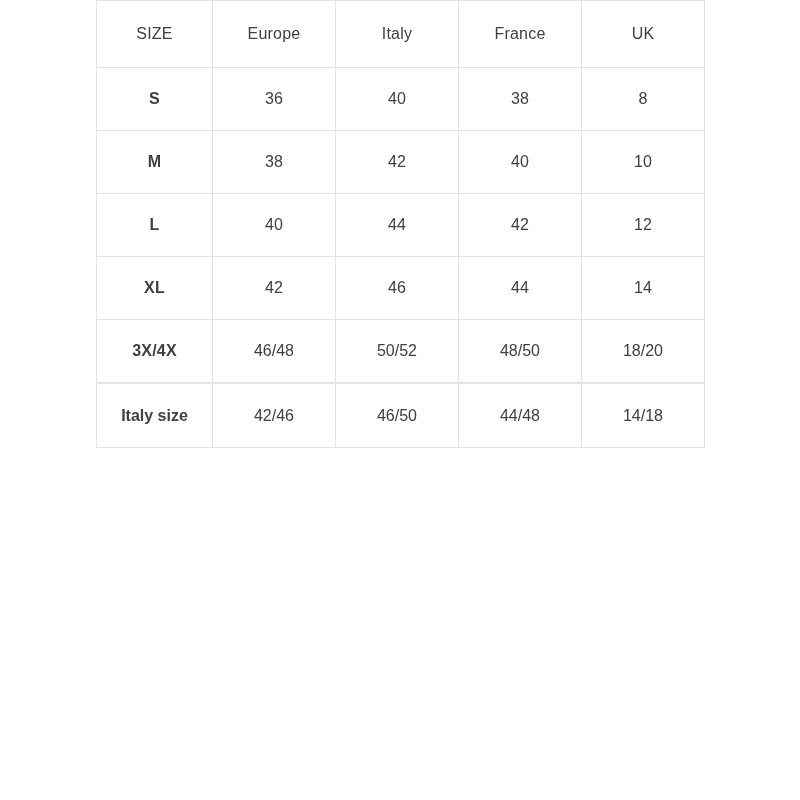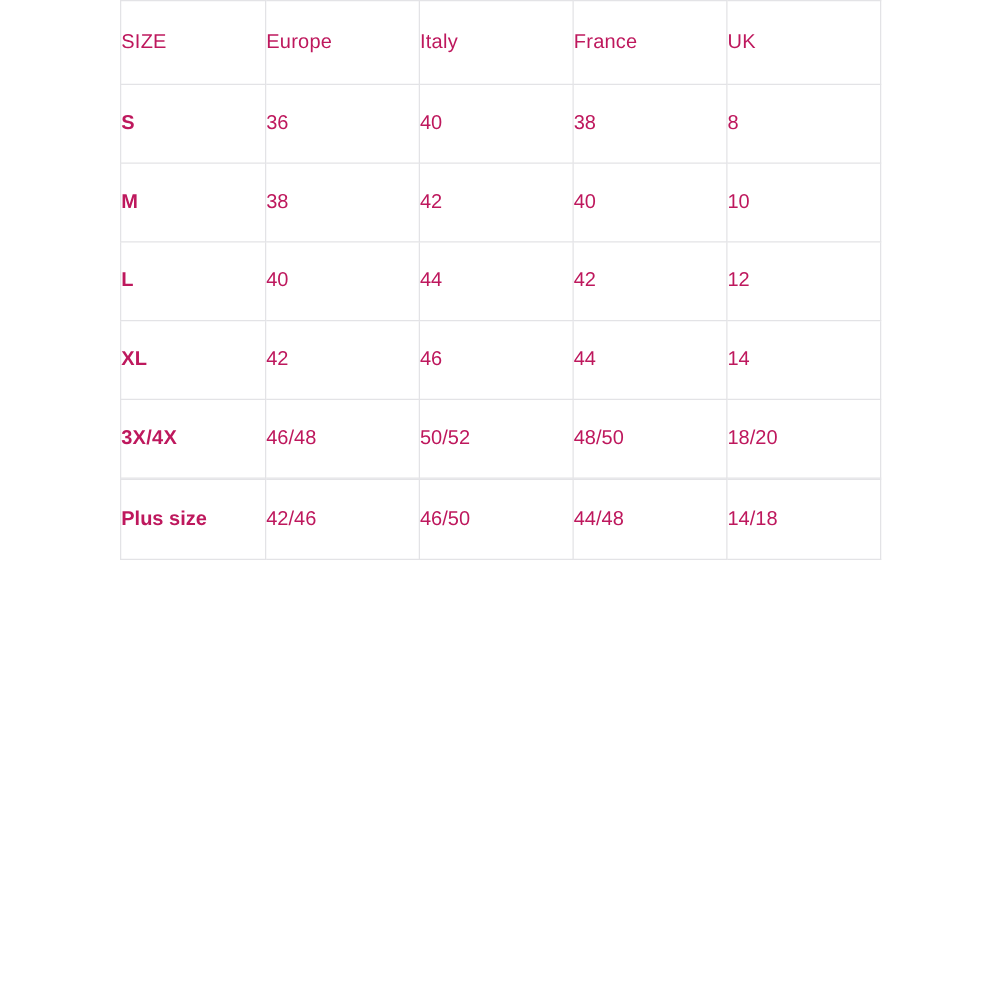--- a/index.html
+++ b/index.html
@@ -23,25 +23,25 @@
   }
   table.size-table {
     border-collapse: collapse;
     table-layout: fixed;
     width: 608px;
     margin: 0;
   }
   table.size-table td,
   table.size-table th {
     border: 1px solid #e3e3e6;
-    text-align: left;
+    text-align: center;
     vertical-align: middle;
     font-size: 16px;
     font-weight: 400;
-    color: #be185d;
+    color: #404040;
     padding: 0;
     box-sizing: border-box;
     margin-left: 22px;
   }
   
   col.c-size { width: 116px; }
   col.c-rest { width: 123px; }
 
   .main-table td.row-head,
   .main-table th {
@@ -129,21 +129,21 @@
   <table class="size-table second-table">
     <colgroup>
       <col class="c-size">
       <col class="c-rest">
       <col class="c-rest">
       <col class="c-rest">
       <col class="c-rest">
     </colgroup>
     <tbody>
       <tr>
-        <td class="row-head">Plus size</td>
+        <td class="row-head">Italy size</td>
         <td>42/46</td>
         <td>46/50</td>
         <td>44/48</td>
         <td>14/18</td>
       </tr>
     </tbody>
   </table>
 
 </div>
 

